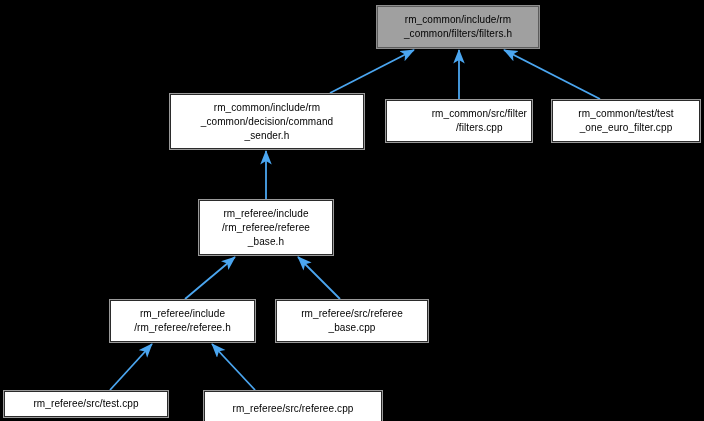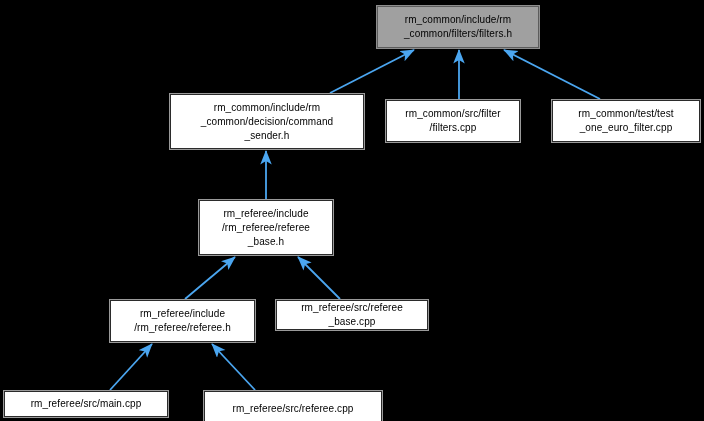--- a/index.html
+++ b/index.html
@@ -72,28 +72,28 @@
         <line x1="255" y1="390" x2="212" y2="344" stroke="#4ba6f0" stroke-width="1.8" marker-end="url(#arrowhead)"></line>
       </g>
   </svg>
 
   <div id="nodes-group">
       <div class="node root" style="left: 377px; top: 6px; width: 162px; height: 42px;"><span class="node-label">rm_common/include/rm
 _common/filters/filters.h</span></div>
       <div class="node" style="left: 170px; top: 94px; width: 194px; height: 55px;"><span class="node-label">rm_common/include/rm
 _common/decision/command
 _sender.h</span></div>
-      <div class="node" style="left: 386px; top: 100px; width: 134px; height: 42px;"><span class="node-label">rm_common/src/filter
+      <div class="node" style="left: 386px; top: 100px; width: 146px; height: 42px; justify-content: flex-end;"><span class="node-label">rm_common/src/filter
 /filters.cpp</span></div>
       <div class="node" style="left: 552px; top: 100px; width: 148px; height: 42px; text-align: center;"><span class="node-label">rm_common/test/test
 _one_euro_filter.cpp</span></div>
       <div class="node" style="left: 199px; top: 200px; width: 134px; height: 55px;"><span class="node-label">rm_referee/include
 /rm_referee/referee
 _base.h</span></div>
       <div class="node" style="left: 110px; top: 300px; width: 145px; height: 42px;"><span class="node-label">rm_referee/include
 /rm_referee/referee.h</span></div>
-      <div class="node" style="left: 276px; top: 300px; width: 152px; height: 30px;"><span class="node-label">rm_referee/src/referee
+      <div class="node" style="left: 276px; top: 300px; width: 152px; height: 42px;"><span class="node-label">rm_referee/src/referee
 _base.cpp</span></div>
-      <div class="node" style="left: 4px; top: 391px; width: 164px; height: 26px;"><span class="node-label">rm_referee/src/main.cpp</span></div>
+      <div class="node" style="left: 4px; top: 391px; width: 164px; height: 26px;"><span class="node-label">rm_referee/src/test.cpp</span></div>
       <div class="node" style="left: 204px; top: 391px; width: 178px; height: 36px;"><span class="node-label">rm_referee/src/referee.cpp</span></div>
     </div>
 
 </div>
 
 </body></html>

